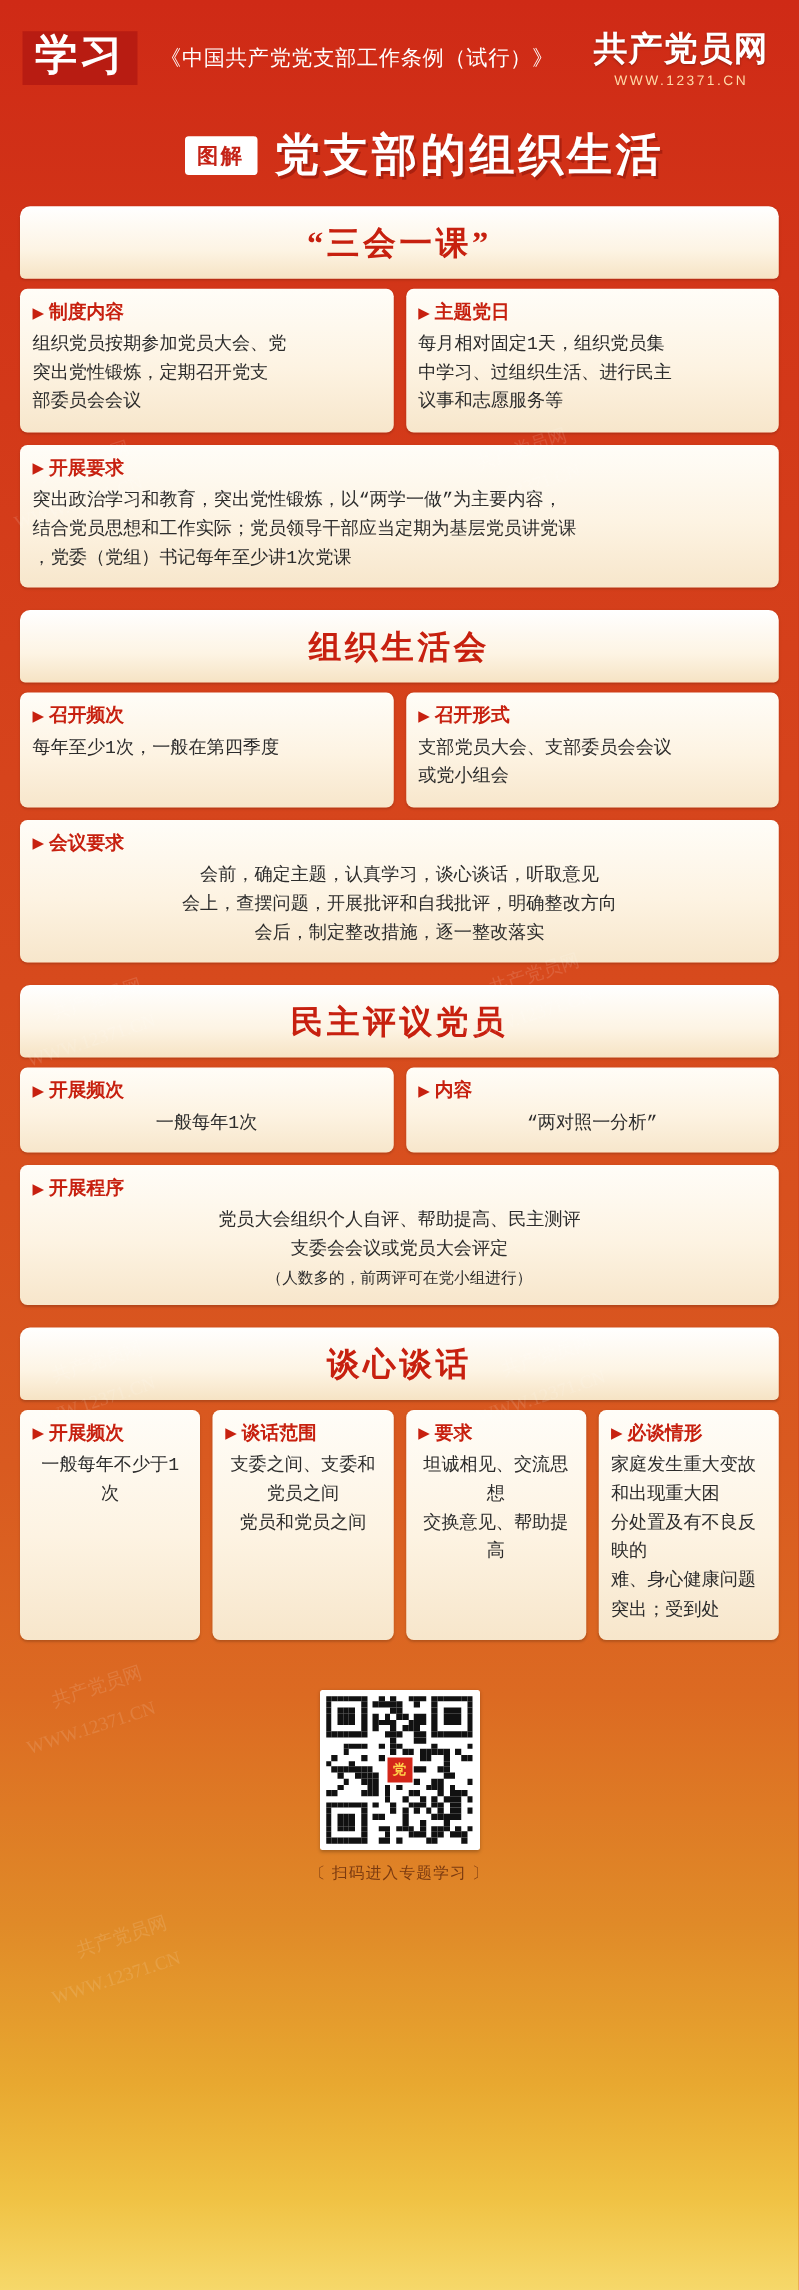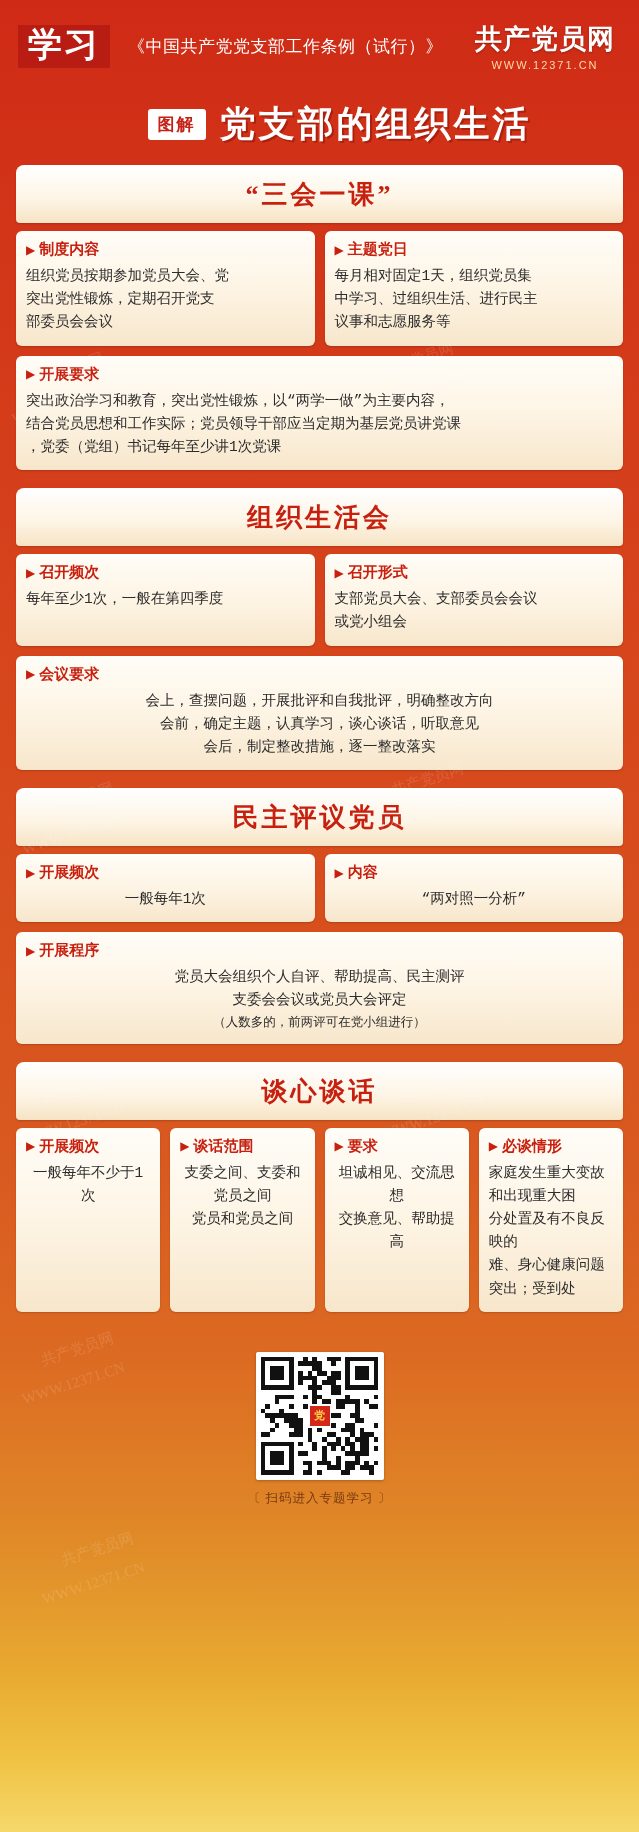--- a/index.html
+++ b/index.html
@@ -229,22 +229,22 @@
               <span class="ln">支部党员大会、支部委员会会议</span>
               <span class="ln">或党小组会</span>
             </div>
           </div>
           <div class="card full">
             <div class="card-h">
               <span class="tri">▶</span>
               <span>会议要求</span>
             </div>
             <div class="card-b center">
+              <span class="ln">会前，确定主题，认真学习，谈心谈话，听取意见</span>
               <span class="ln">会上，查摆问题，开展批评和自我批评，明确整改方向</span>
-              <span class="ln">会前，确定主题，认真学习，谈心谈话，听取意见</span>
               <span class="ln">会后，制定整改措施，逐一整改落实</span>
             </div>
           </div>
         </div>
       </div>
       <div class="section">
         <div class="sec-head">
           <h2>民主评议党员</h2>
         </div>
         <div class="cards">

